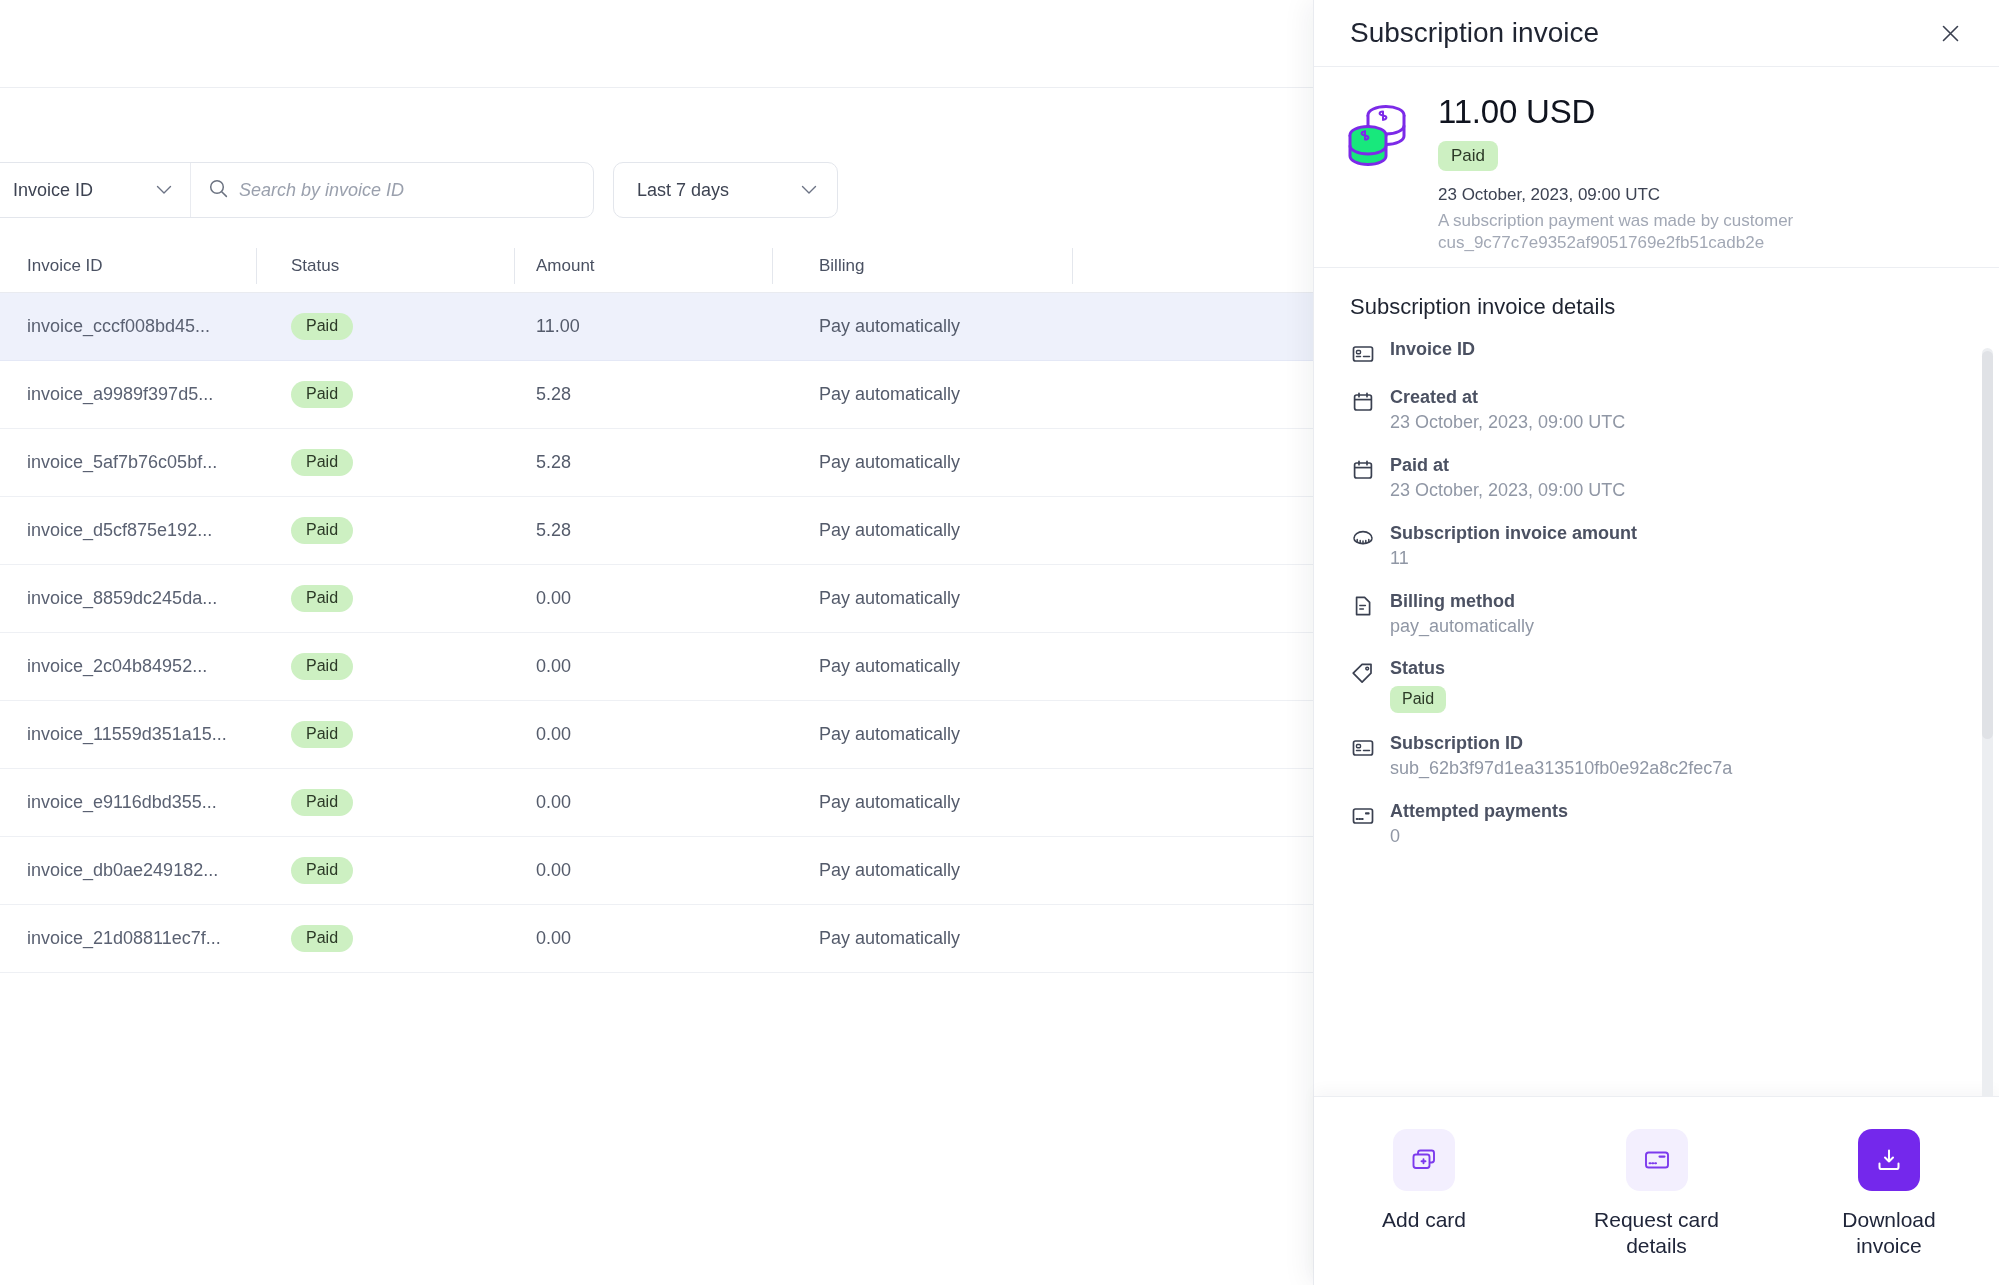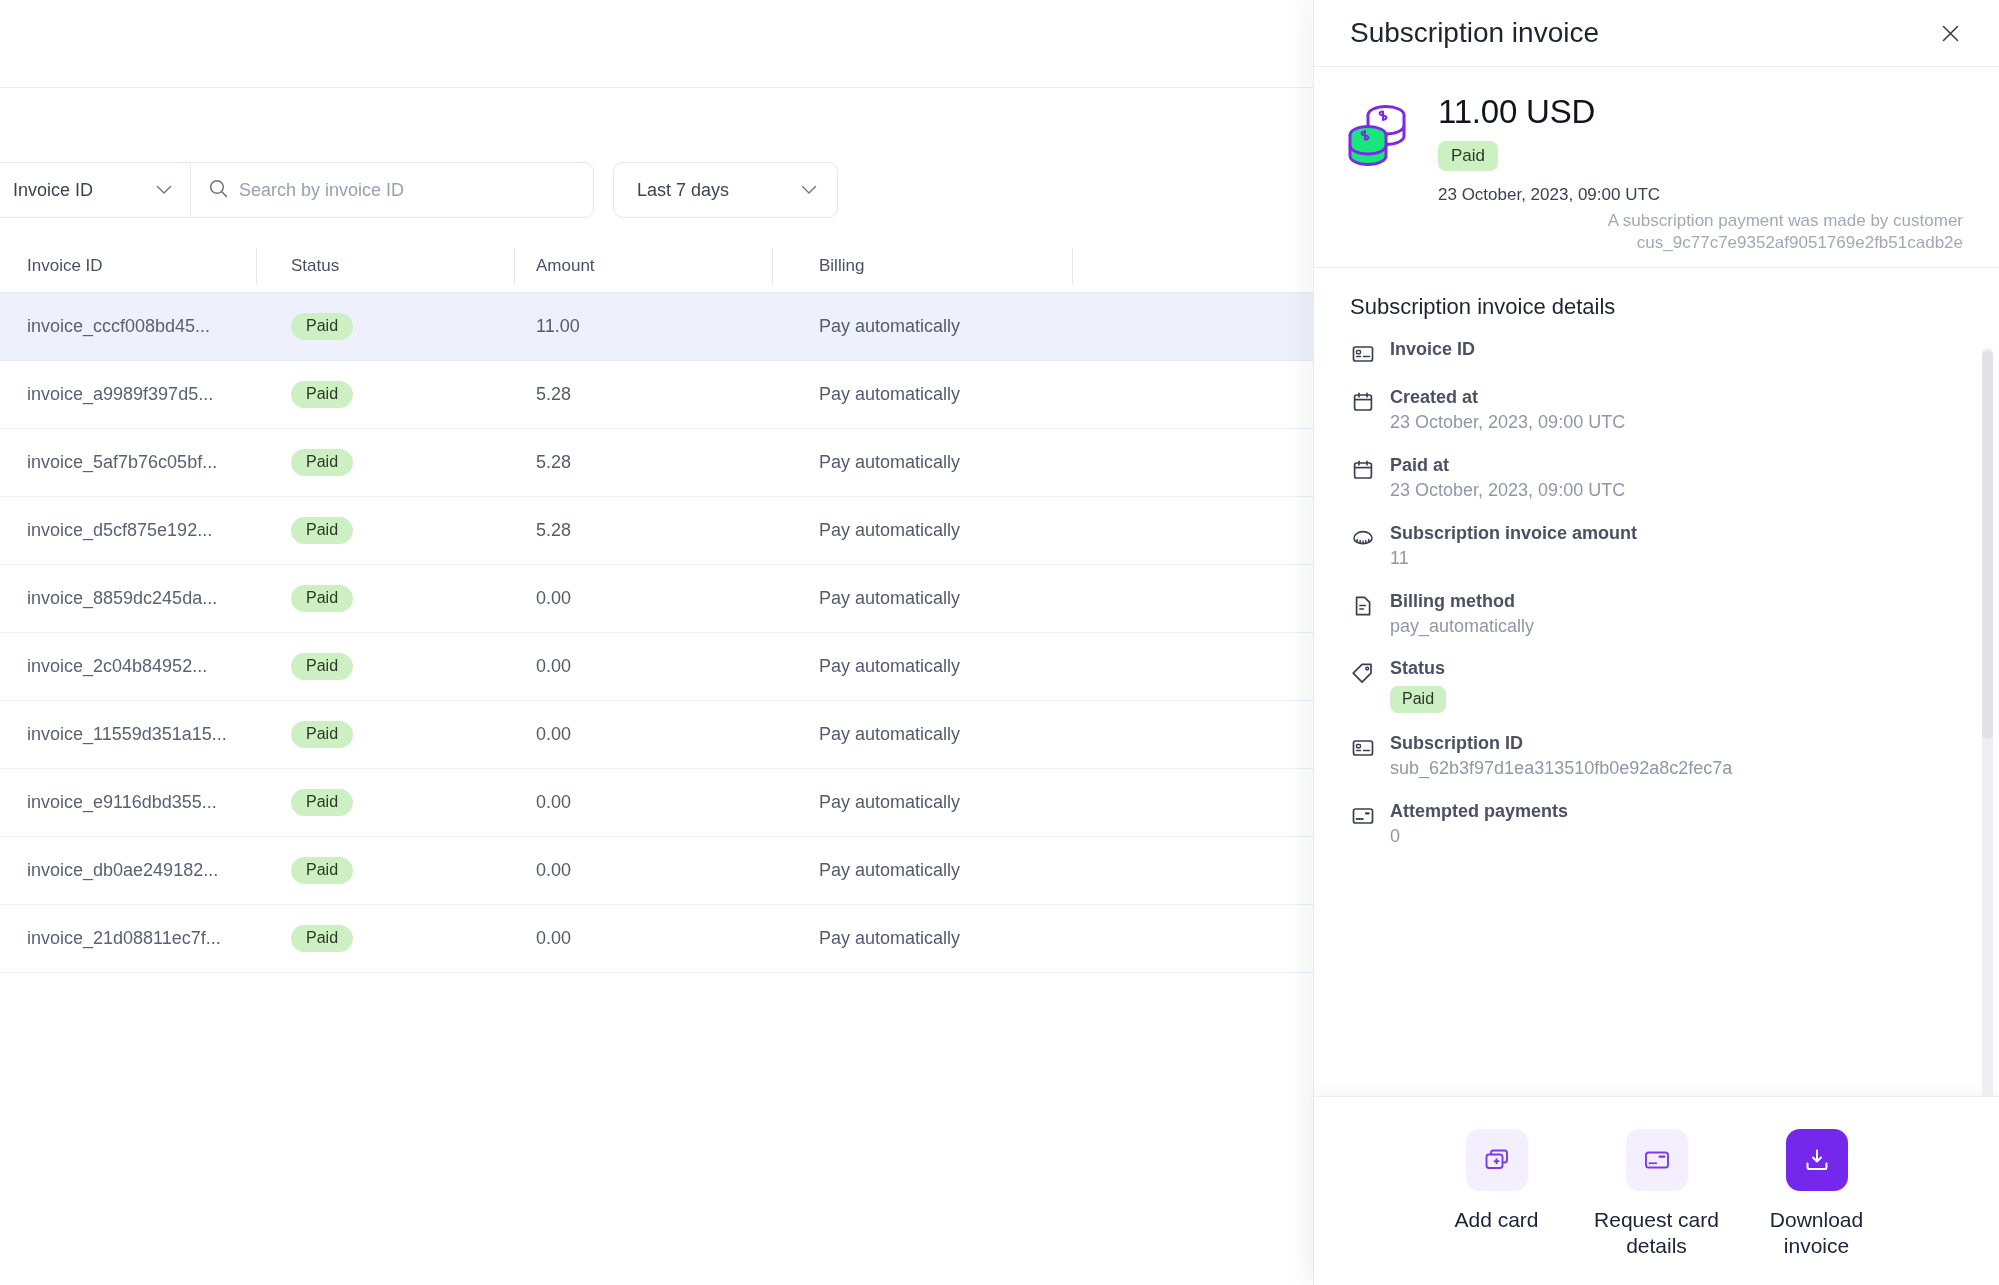--- a/index.html
+++ b/index.html
@@ -43,21 +43,21 @@
     font-size:18px; color:#3d4352;
   }
   .field-select .chev { color:#6c7385; font-size:14px; margin-left:8px; }
   .search-wrap {
     flex:1; display:flex; align-items:center; gap:11px; padding:0 18px;
   }
   .search-wrap svg { flex:0 0 auto; }
   .search-input {
     border:0; outline:0; background:transparent;
     font-family:"Liberation Sans", sans-serif;
-    font-size:18px; color:#3b82f6; width:100%;
+    font-size:18px; color:#3b82f6; width:100%;font-style:italic;
   }
   .search-input::placeholder { color:#9aa0ad; }
   .daterange {
     position:absolute; left:613px; top:0;
     width:225px; height:56px;
     border:1px solid #e3e6ec; border-radius:10px; background:#fff;
     display:flex; align-items:center; justify-content:space-between;
     padding:0 20px 0 23px;
     font-size:18px; color:#3d4352;
   }
@@ -124,21 +124,21 @@
   .coin-icon { flex:0 0 72px; width:72px; height:78px; padding-top:4px; }
   .sum-main { flex:1; min-width:0; }
   .sum-amount { font-size:33px; color:#10141f; letter-spacing:-.2px; }
   .sum-pill-row { margin-top:10px; }
   .sum-pill {
     display:inline-flex; align-items:center; justify-content:center;
     background:#cdf0c2; color:#2c3a27; border-radius:8px;
     padding:6px 13px 7px; font-size:17px; line-height:1;
   }
   .sum-date { margin-top:14px; font-size:17px; color:#3c4252; }
-  .sum-desc { margin-top:5px; font-size:17px; color:#a2a8b5; line-height:1.32;text-align:right; }
+  .sum-desc { margin-top:5px; font-size:17px; color:#a2a8b5; line-height:1.32; }
 
   .drawer-body {
     flex:1 1 auto; overflow:hidden; position:relative;
     padding:26px 36px 10px 36px;
   }
   .section-title { font-size:22px; color:#1f2431; margin-bottom:18px; }
   .detail-row { display:flex; gap:14px; margin-bottom:19px; }
   .detail-ico {
     flex:0 0 26px; width:26px; height:26px; margin-top:3px;
     display:flex; align-items:center; justify-content:center; color:#3a4050;
@@ -149,21 +149,21 @@
   .detail-value .pill-sm {
     display:inline-flex; align-items:center; justify-content:center;
     background:#cdf0c2; color:#2c3a27; border-radius:8px;
     padding:5px 12px 6px; font-size:16px; line-height:1; margin-top:3px;
   }
 
   .drawer-actions {
     flex:0 0 auto;
     border-top:1px solid #eceef2;
     padding:32px 30px 26px 30px;
-    display:flex; align-items:flex-start; justify-content:center;
+    display:flex; align-items:flex-start; justify-content:space-between;
     box-shadow:0 -6px 14px rgba(30,35,60,.035);
   }
   .action { width:160px; text-align:center; cursor:pointer; }
   .action-tile {
     width:62px; height:62px; margin:0 auto;
     border-radius:14px; background:#f3effe;
     display:flex; align-items:center; justify-content:center; color:#7c3aed;
   }
   .action-tile.primary { background:#7428ec; color:#ffffff; }
   .action-label { margin-top:16px; font-size:21px; color:#20263a; line-height:1.25; }

